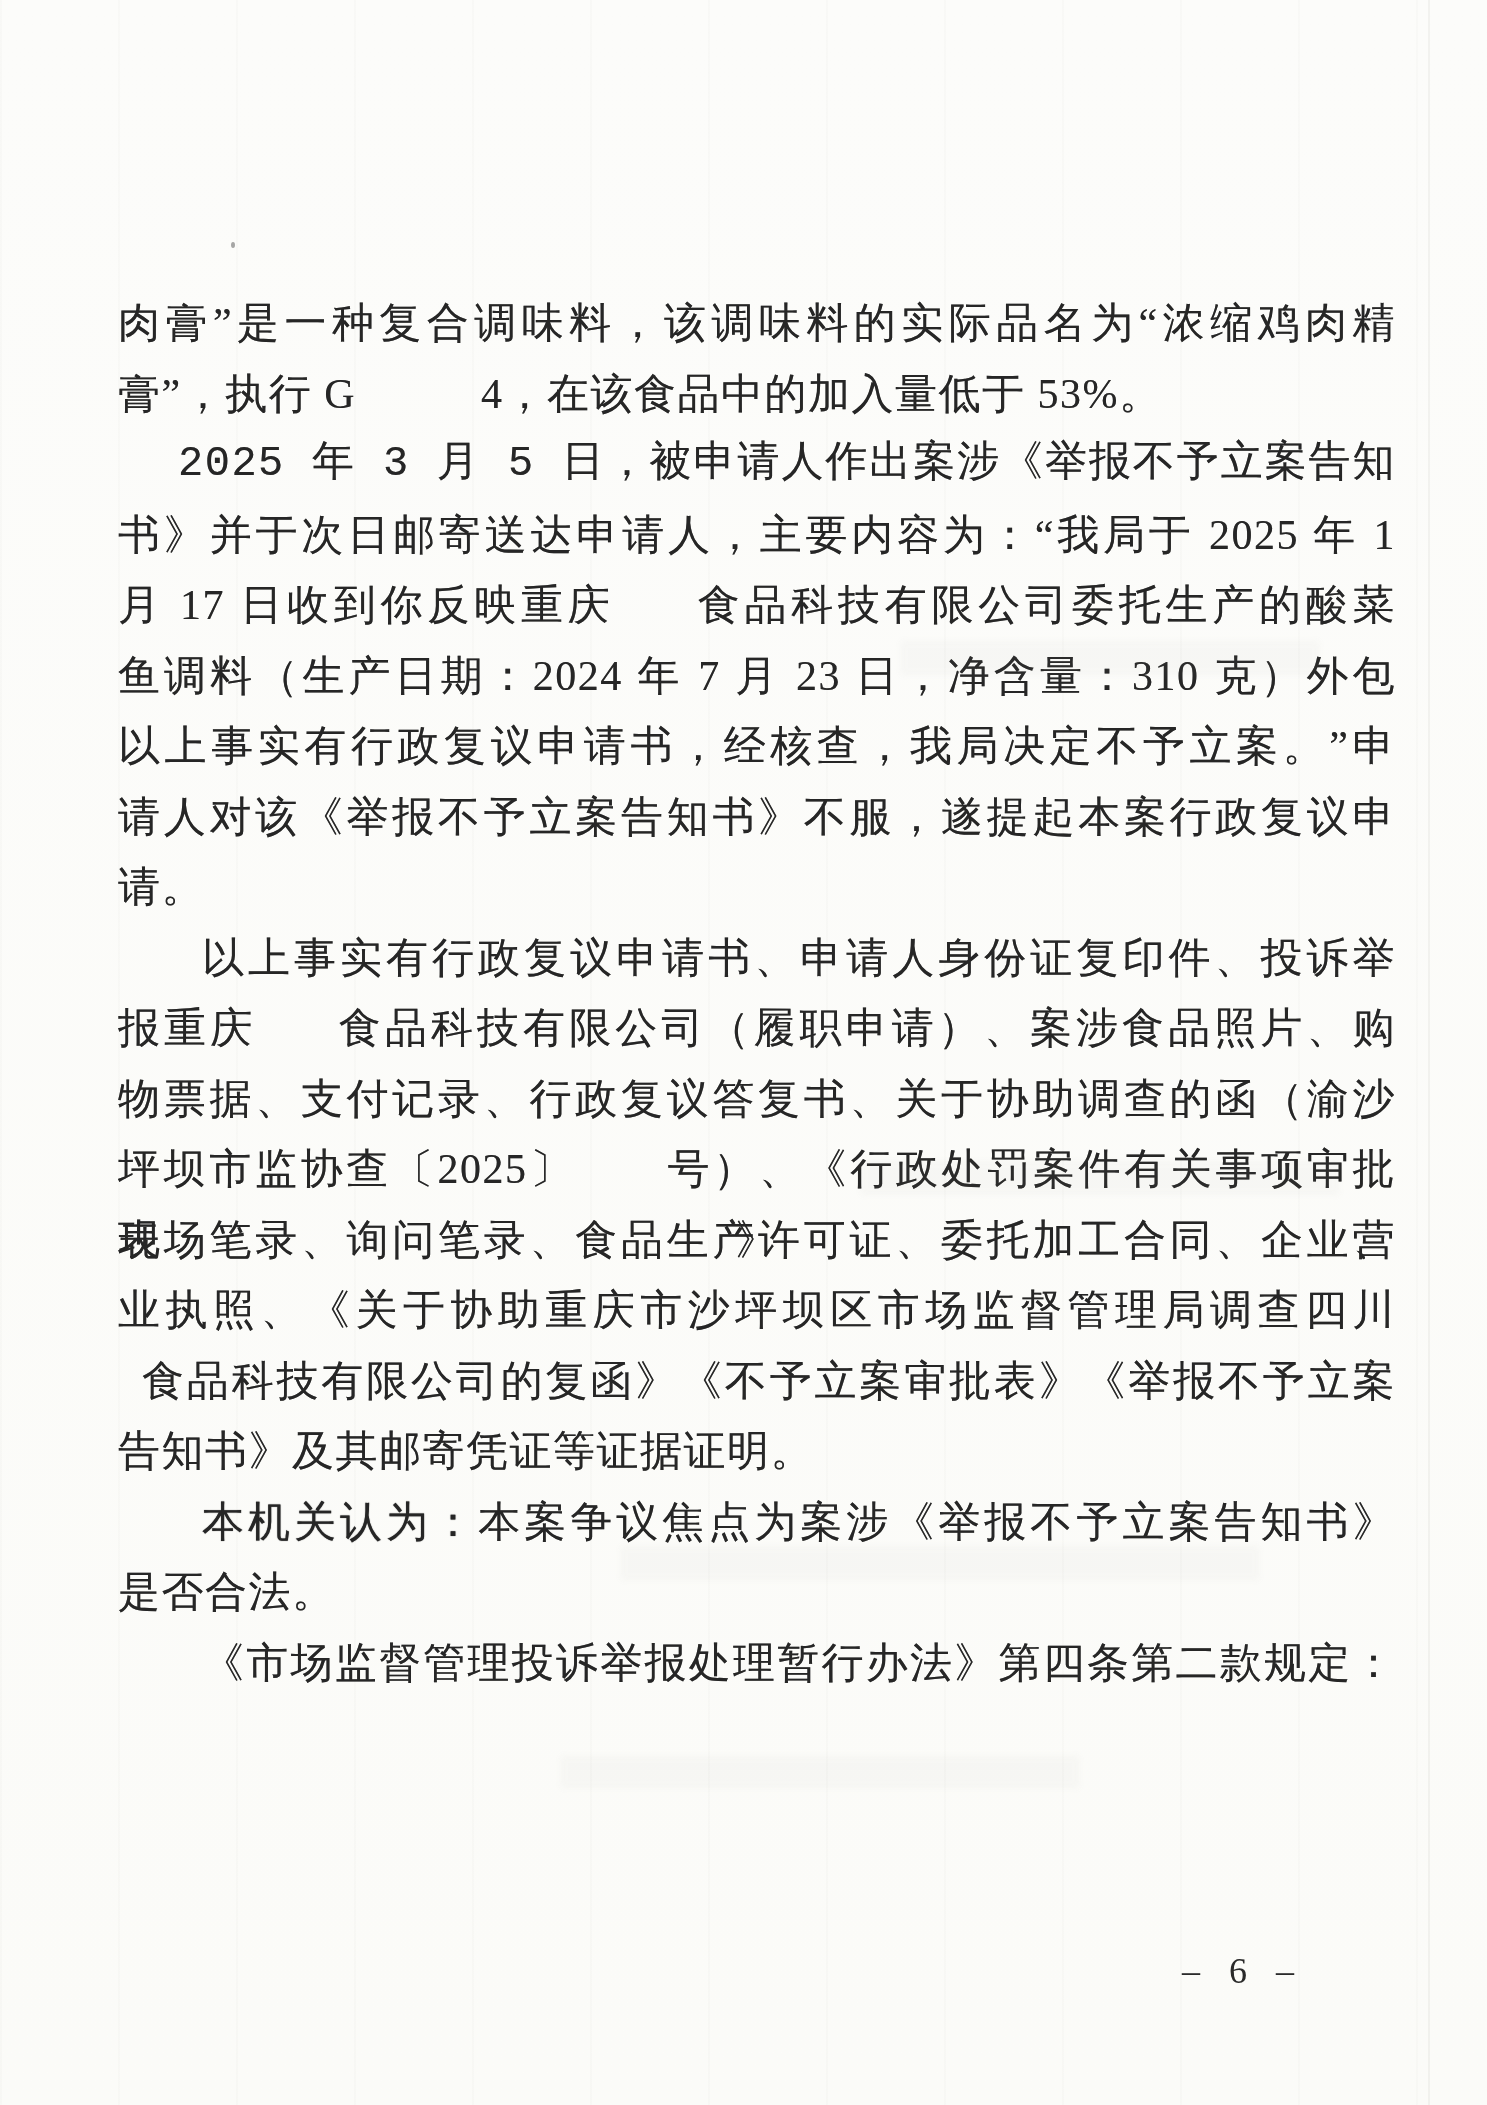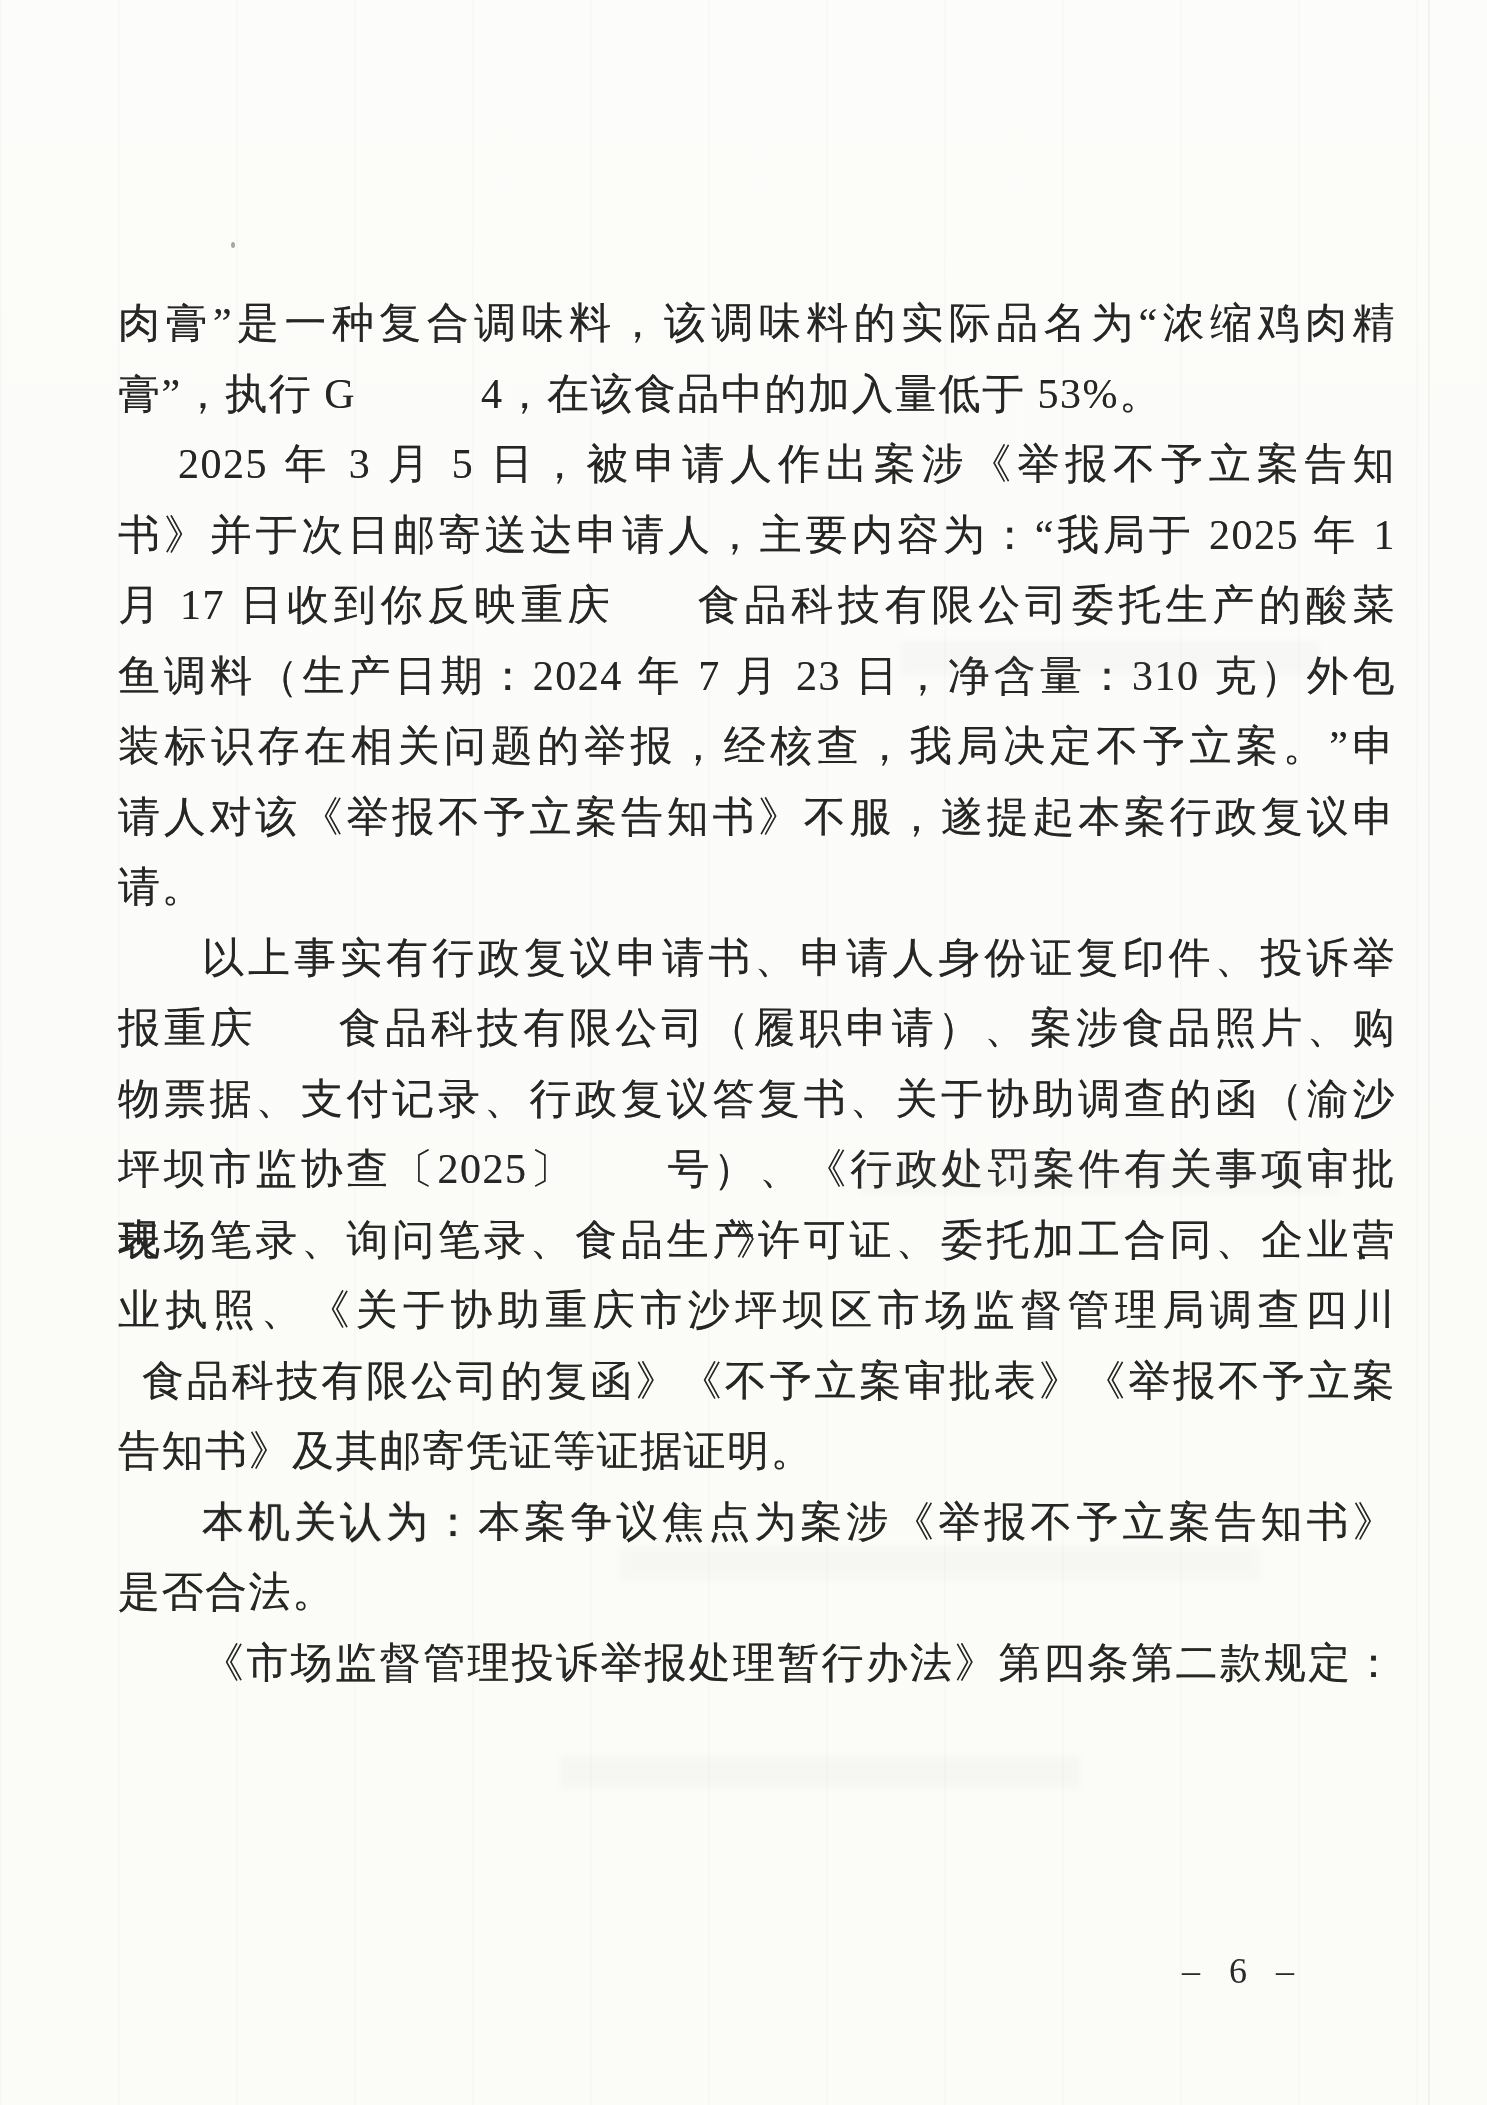--- a/index.html
+++ b/index.html
@@ -83,25 +83,25 @@
   }
 </style>
 </head>
 <body>
 
 <div class="page">
 
   <div class="doc-body">
       <div class="line j"><span>肉膏”是一种复合调味料，该调味料的实际品名为“浓缩鸡肉精</span></div>
       <div class="line"><span>膏”，执行 G</span><span class="gap" style="width: 125px;"></span><span>4，在该食品中的加入量低于 53%。</span></div>
-      <div class="line j" style="padding-left: 60px;"><span>2025 年 3 月 5 日，被申请人作出案涉《举报不予立案告知</span></div>
+      <div class="line j" style="padding-left: 60px; font-family: Liberation Mono, monospace;"><span>2025 年 3 月 5 日，被申请人作出案涉《举报不予立案告知</span></div>
       <div class="line j"><span>书》并于次日邮寄送达申请人，主要内容为：“我局于 2025 年 1</span></div>
       <div class="line j"><span>月 17 日收到你反映重庆</span><span class="gap" style="width: 80px;"></span><span>食品科技有限公司委托生产的酸菜</span></div>
       <div class="line j"><span>鱼调料（生产日期：2024 年 7 月 23 日，净含量：310 克）外包</span></div>
-      <div class="line j"><span>装标识存在相关问题的举报，经核查，我局决定不予立案。”申</span></div>
+      <div class="line j"><span>以上事实有行政复议申请书，经核查，我局决定不予立案。”申</span></div>
       <div class="line j"><span>请人对该《举报不予立案告知书》不服，遂提起本案行政复议申</span></div>
       <div class="line"><span>请。</span></div>
       <div class="line j" style="padding-left: 84px;"><span>以上事实有行政复议申请书、申请人身份证复印件、投诉举</span></div>
       <div class="line j"><span>报重庆</span><span class="gap" style="width: 80px;"></span><span>食品科技有限公司（履职申请）、案涉食品照片、购</span></div>
       <div class="line j"><span>物票据、支付记录、行政复议答复书、关于协助调查的函（渝沙</span></div>
       <div class="line j"><span>坪坝市监协查〔2025〕</span><span class="gap" style="width: 90px;"></span><span>号）、《行政处罚案件有关事项审批表》、</span></div>
       <div class="line j"><span>现场笔录、询问笔录、食品生产许可证、委托加工合同、企业营</span></div>
       <div class="line j"><span>业执照、《关于协助重庆市沙坪坝区市场监督管理局调查四川</span></div>
       <div class="line j" style="padding-left: 24px;"><span>食品科技有限公司的复函》《不予立案审批表》《举报不予立案</span></div>
       <div class="line"><span>告知书》及其邮寄凭证等证据证明。</span></div>

